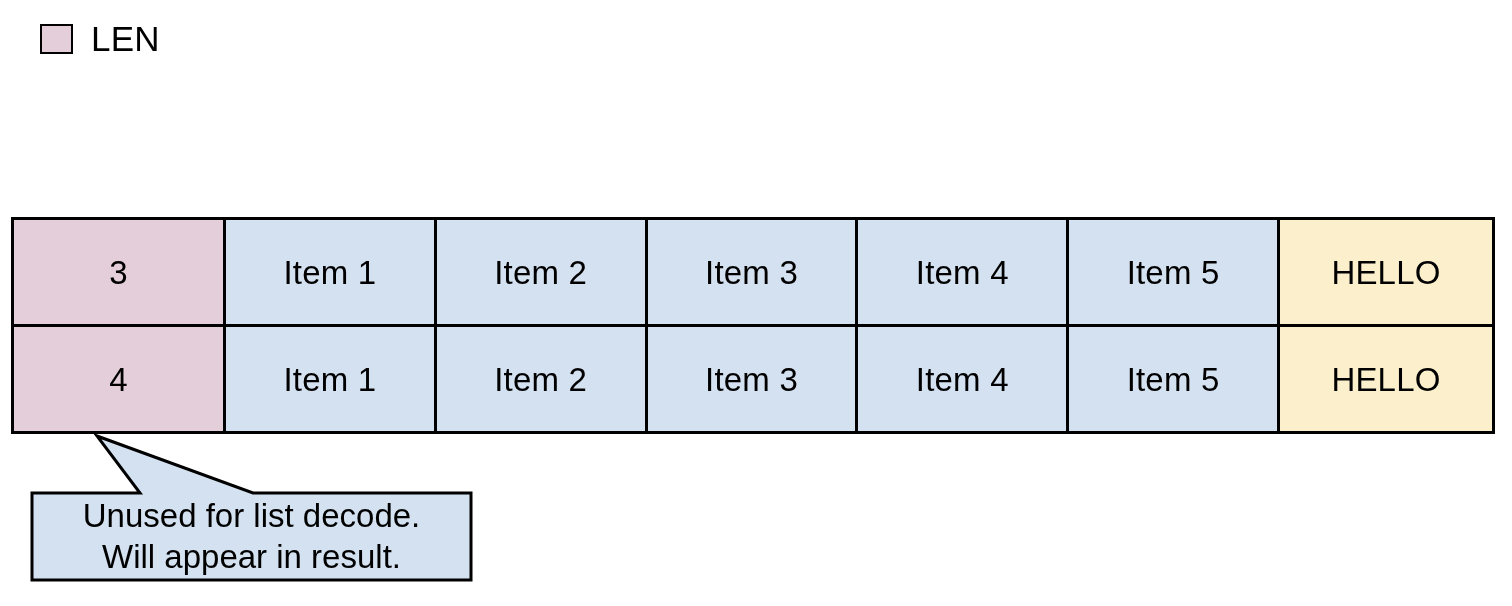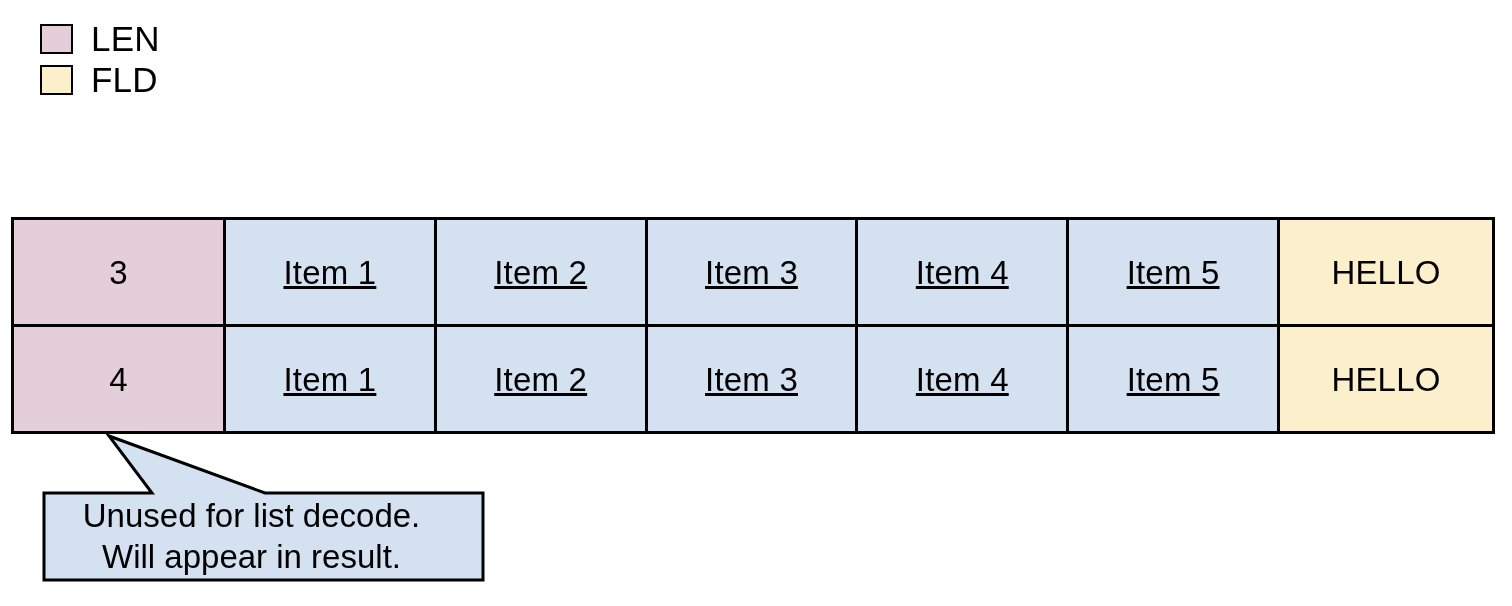--- a/index.html
+++ b/index.html
@@ -83,32 +83,31 @@
     letter-spacing: 0.2px;
     border-right: 3px solid #000000;
     box-sizing: border-box;
     overflow: hidden;
     white-space: nowrap;
   }
   .record-cell:last-child {
     border-right: none;
   }
   .cell-len { background: #e3ced9; width: 212px; flex: 0 0 212px; }
-  .cell-lst { background: #d4e1f0; flex: 1 1 0; text-decoration: underline; }
+  .cell-lst { background: #d4e1f0; flex: 1 1 0; }
   .cell-fld { background: #fcefcc; width: 212px; flex: 0 0 212px; }
 
   
   #callout {
     position: absolute;
     left: 0;
     top: 0;
     width: 1348px;
     height: 606px;
     pointer-events: none;
-    padding-left: 12px;
   }
   #callout svg {
     display: block;
   }
   #callout-text {
     position: absolute;
     left: 32px;
     top: 491px;
     width: 439px;
     height: 89px;
@@ -128,24 +127,20 @@
 <div id="canvas">
 
   <div id="legend">
 
     <div class="legend-row">
       <span class="legend-swatch" style="background:#e3ced9"></span>
       <span class="legend-label">LEN</span>
     </div>
 
 
-    <div class="legend-row">
-      <span class="legend-swatch" style="background:#fcefcc"></span>
-      <span class="legend-label">FLD</span>
-    </div>
 
   </div>
 
   <div id="record-table">
 
     <div class="record-row row-top">
       <div class="record-cell cell-len">3</div>
       <div class="record-cell cell-lst">Item 1</div>
       <div class="record-cell cell-lst">Item 2</div>
       <div class="record-cell cell-lst">Item 3</div>

